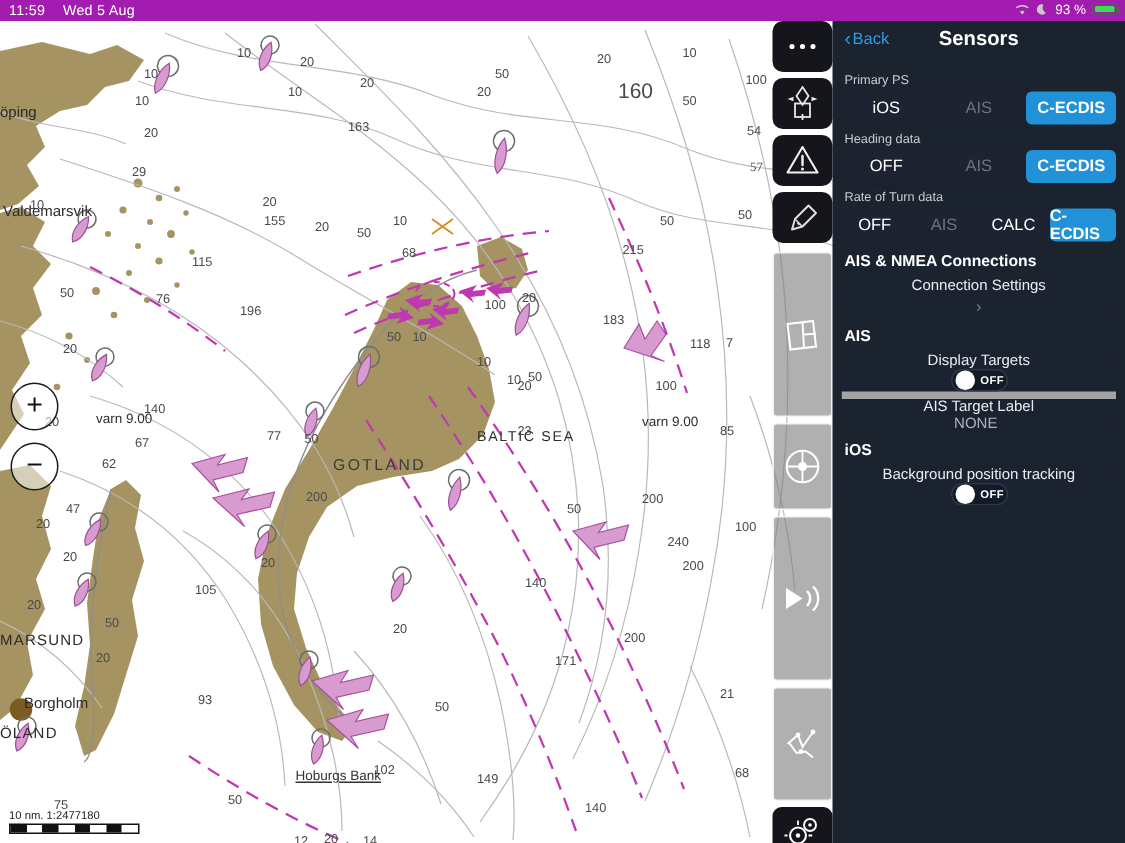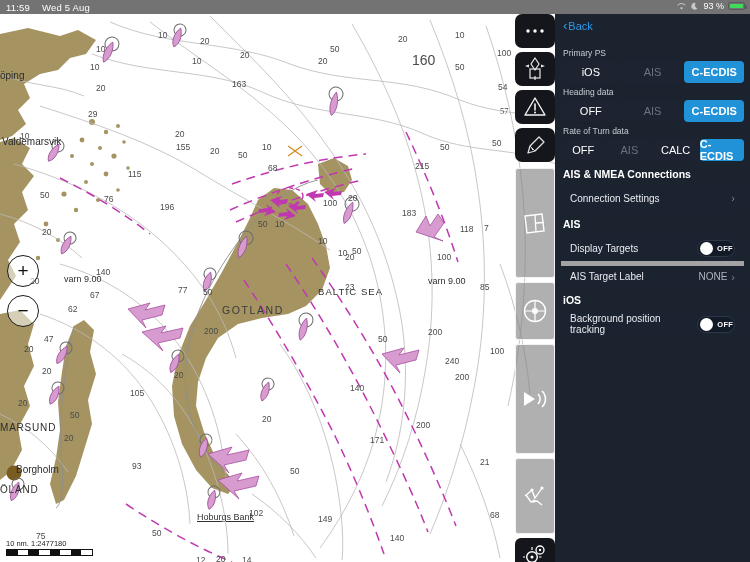--- a/index.html
+++ b/index.html
@@ -7,21 +7,21 @@
     width:750px;height:562px;overflow:hidden;
     background:#000;
     font-family:"Liberation Sans",sans-serif;
     -webkit-font-smoothing:antialiased;
   }
   #app{position:relative;width:750px;height:562px;overflow:hidden;}
 
   
   #statusbar{
     position:absolute;left:0;top:0;width:750px;height:14px;
-    background:#737373;color:#fff;font-size:9.5px;z-index:60;
+    background:#a21caf;color:#fff;font-size:9.5px;z-index:60;
   }
   #statusbar .sb-left{position:absolute;left:6px;top:2px;letter-spacing:.2px;}
   #statusbar .sb-left .sb-day{margin-left:9px;}
   #statusbar .sb-right{position:absolute;right:5px;top:1px;display:flex;align-items:center;gap:4px;text-align:center;}
   .sb-pct{font-size:9px;}
   .batt{position:relative;width:17px;height:8px;border:1px solid #5b5b5b;border-radius:2px;box-sizing:border-box;}
   .batt i{position:absolute;left:1px;top:1px;bottom:1px;width:13px;background:#3ddc5b;border-radius:1px;display:block;}
   .batt:after{content:"";position:absolute;right:-3px;top:2px;width:2px;height:4px;background:#5b5b5b;border-radius:0 1px 1px 0;}
 
   
@@ -70,21 +70,21 @@
   .sect-label{color:#c8ccd2;font-size:8.5px;padding:4px 8px 3px 8px;}
   .sect-head{color:#fff;font-size:10.5px;font-weight:bold;padding:7px 8px 5px 8px;}
 
   .seg{display:flex;margin:0 6px;gap:2px;}
   .seg .segbtn{flex:1;height:22px;display:flex;align-items:center;justify-content:center;
                background:#1d2330;color:#fff;font-size:11px;border-radius:4px;box-sizing:border-box;}
   .seg .segbtn.dim{color:#6b7382;}
   .seg .segbtn.on{background:#2191d8;color:#fff;font-weight:bold;}
 
   .card{margin:0 6px;background:#1b2230;border-radius:5px;overflow:hidden;}
-  .row{height:26px;display:flex;align-items:center;padding:0 9px;color:#e9ecf1;font-size:10px;box-sizing:border-box;}
+  .row{height:26px;display:flex;align-items:center;padding:0 9px;color:#e9ecf1;font-size:10px;box-sizing:border-box;flex-direction:column;}
   .row + .row{border-top:5px solid #a3a3a3;}
   .row .grow{flex:1;}
   .row .val{color:#aeb5bf;font-size:10px;margin-right:4px;}
   .row .chev{color:#7b8492;font-size:11px;}
 
   .toggle{width:38px;height:17px;border-radius:9px;background:#121a28;border:1px solid #2d3747;
           display:flex;align-items:center;box-sizing:border-box;position:relative;}
   .toggle .knob{width:13px;height:13px;border-radius:50%;background:#fff;margin-left:2px;}
   .toggle .tlabel{color:#fff;font-size:7.5px;font-weight:bold;margin-left:4px;letter-spacing:.3px;}
 </style>
@@ -503,20 +503,21 @@
   </div>
 
   <div id="panel">
     <div id="panel-inner">
 
       <div id="navbar">
         <div id="back-btn">
           <span class="chev">‹</span>
           <span>Back</span>
         </div>
+        <div id="nav-title">Sensors</div>
       </div>
 
       <div id="groups">
           <div class="sect-label">Primary PS</div>
           <div class="seg">
             <div class="segbtn">iOS</div>
             <div class="segbtn dim">AIS</div>
             <div class="segbtn on">C-ECDIS</div>
           </div>
           <div class="sect-label">Heading data</div>

